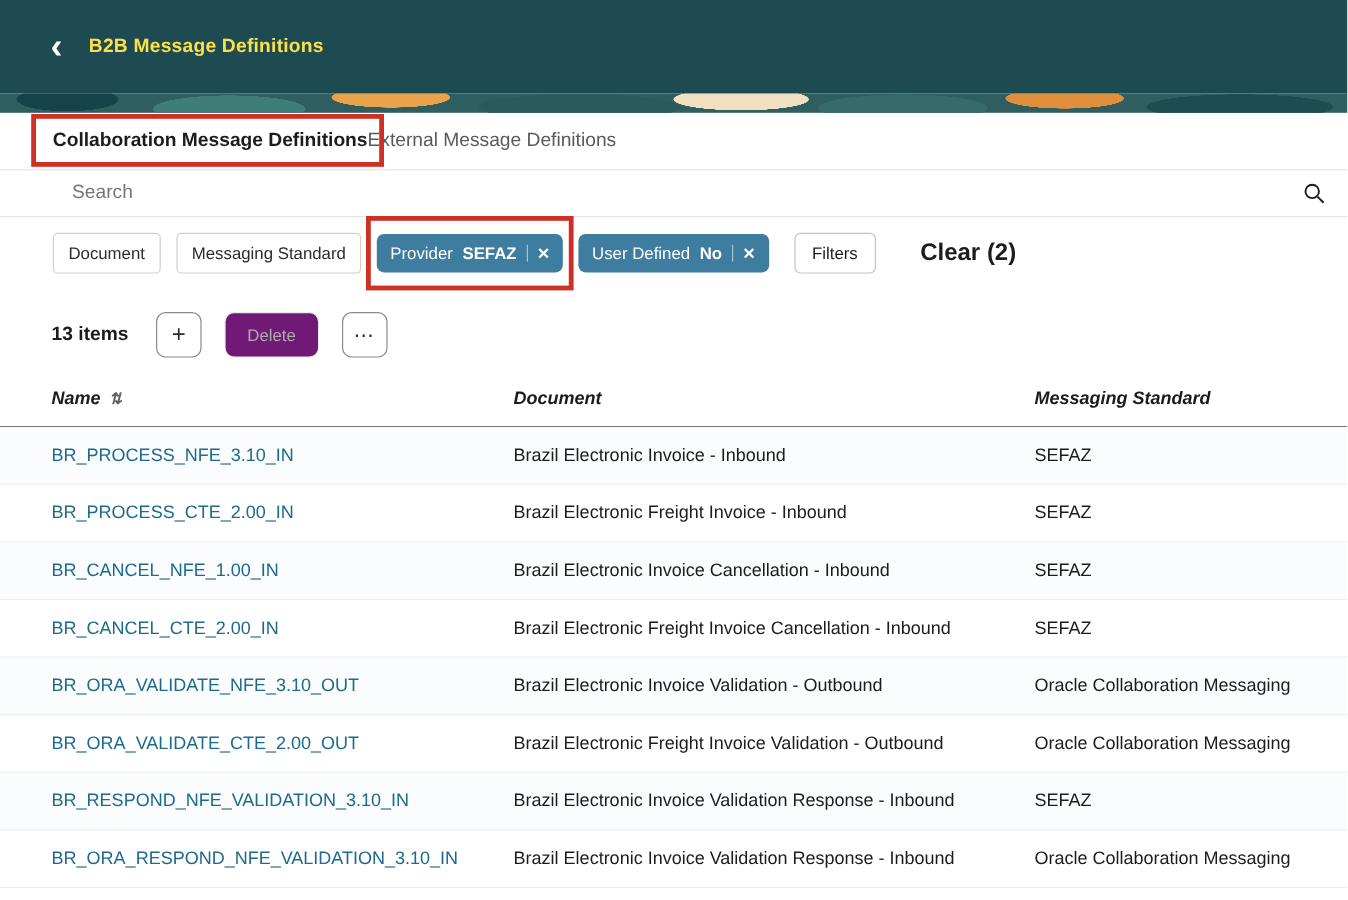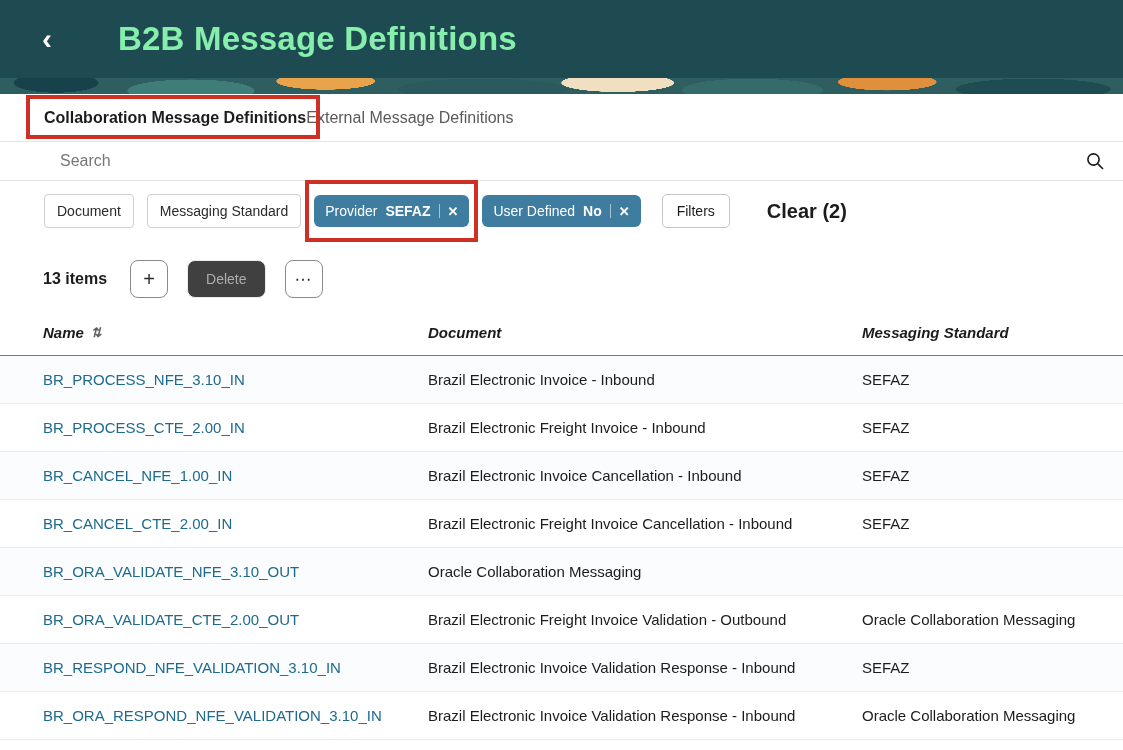--- a/index.html
+++ b/index.html
@@ -2,21 +2,21 @@
 <html><head>
 <meta charset="utf-8">
 <style>
   * { margin:0; padding:0; box-sizing:border-box; }
   body { font-family:"Liberation Sans", sans-serif; background:#ffffff; }
   .app { position:relative; width:1123px; height:750px; background:#ffffff; overflow:hidden; }
 
   
   .appbar { height:78px; background:#1e4b51; display:flex; align-items:center; padding-left:38px; gap:18px; }
   .back-btn { color:#ffffff; font-size:30px; font-weight:700; line-height:1; cursor:pointer; padding:0 4px; }
-  .app-title { color:#86efac; font-size:33px; font-weight:700; letter-spacing:0.2px;margin-left:44px; }
+  .app-title { color:#fde047; font-size:16px; font-weight:700; letter-spacing:0.2px; }
 
   
   .deco { height:16px; background-color:#2e5e60; background-image:
       radial-gradient(60px 14px at 5% 30%, #16434a 0 70%, transparent 71%),
       radial-gradient(90px 16px at 17% 80%, #3f7d78 0 70%, transparent 71%),
       radial-gradient(70px 12px at 29% 20%, #e9a34b 0 70%, transparent 71%),
       radial-gradient(120px 15px at 43% 70%, #2a5a5e 0 70%, transparent 71%),
       radial-gradient(80px 13px at 55% 30%, #f0dfc0 0 70%, transparent 71%),
       radial-gradient(100px 16px at 67% 75%, #356c6b 0 70%, transparent 71%),
       radial-gradient(70px 12px at 79% 25%, #e08f3c 0 70%, transparent 71%),
@@ -52,21 +52,21 @@
   .ann-chip { left:-9px; right:-9px; top:-15px; bottom:-15px; }
   .filters-btn { border:1px solid #c4c4c4; border-radius:5px; padding:8px 14px; font-size:14px;
                  color:#1c1c1c; background:#fff; cursor:pointer; margin-left:8px; }
   .clear-btn { font-weight:700; font-size:20px; color:#1c1c1c; margin-left:24px; cursor:pointer; }
 
   
   .toolbar { margin-top:32px; display:flex; align-items:center; padding-left:43px; gap:19px; }
   .items-count { font-size:16px; font-weight:700; color:#1c1c1c; margin-right:4px; }
   .btn-sq { width:38px; height:38px; border:1px solid #8a8a8a; border-radius:8px; background:#ffffff;
             display:flex; align-items:center; justify-content:center; font-size:20px; color:#2b2b2b; cursor:pointer; }
-  .btn-delete { height:38px; padding:0 18px; border-radius:8px; background:#404040; color:#adadad;
+  .btn-delete { height:38px; padding:0 18px; border-radius:8px; background:#701a75; color:#adadad;
                 border:1px solid #ebebeb; font-size:14px; display:flex; align-items:center; cursor:default; }
   .btn-more { font-size:17px; letter-spacing:1px; }
 
   
   .table { margin-top:26px; }
   .thead { display:flex; padding:0 0 14px 43px; border-bottom:1px solid #7a7a7a;font-style:italic; }
   .th { font-weight:700; font-size:15px; color:#1c1c1c; display:flex; align-items:center; gap:7px; }
   .sort-icon { font-size:13px; color:#5f5f5f; cursor:pointer; }
   .c-name { width:385px; }
   .c-doc  { width:434px; }
@@ -181,20 +181,21 @@
       <a>BR_CANCEL_CTE_2.00_IN</a>
     </div>
     <div class="c-doc">Brazil Electronic Freight Invoice Cancellation - Inbound</div>
     <div class="c-std">SEFAZ</div>
   </div>
 
   <div class="trow">
     <div class="c-name">
       <a>BR_ORA_VALIDATE_NFE_3.10_OUT</a>
     </div>
+    <div class="c-doc">Brazil Electronic Invoice Validation - Outbound</div>
     <div class="c-std">Oracle Collaboration Messaging</div>
   </div>
 
   <div class="trow">
     <div class="c-name">
       <a>BR_ORA_VALIDATE_CTE_2.00_OUT</a>
     </div>
     <div class="c-doc">Brazil Electronic Freight Invoice Validation - Outbound</div>
     <div class="c-std">Oracle Collaboration Messaging</div>
   </div>

